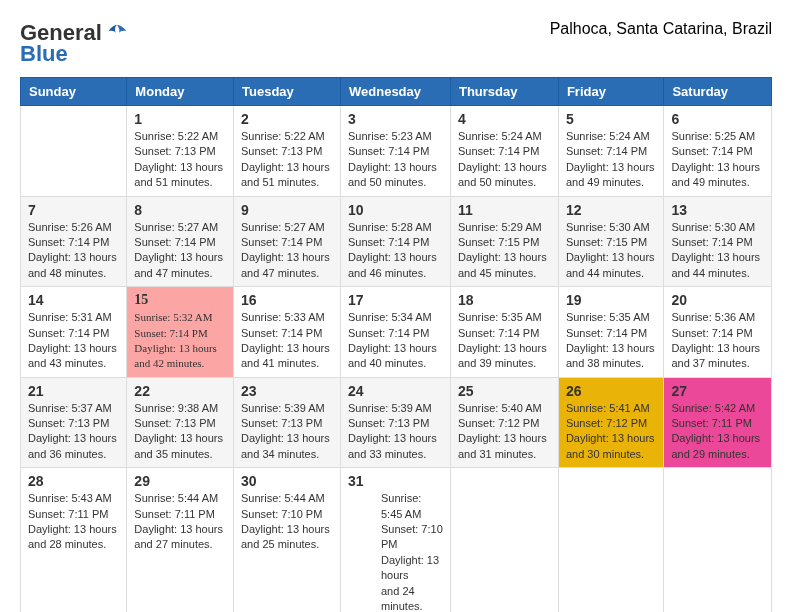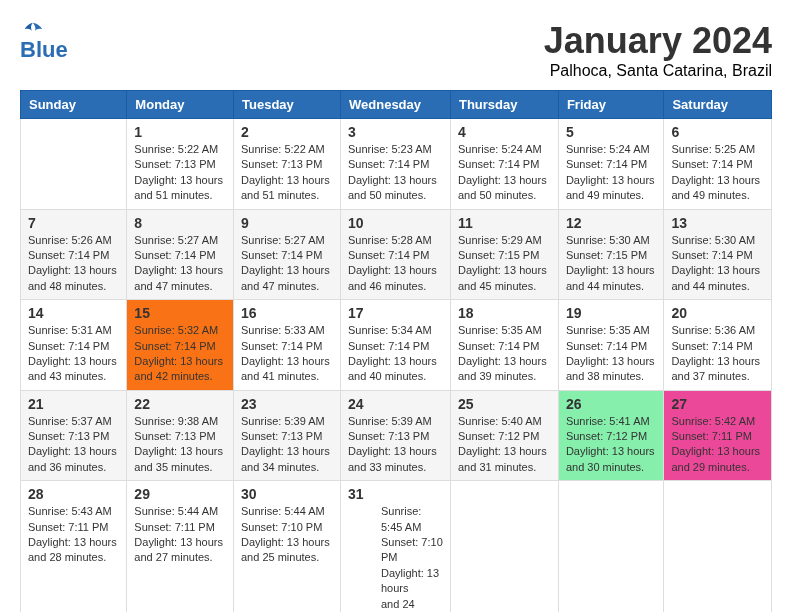--- a/index.html
+++ b/index.html
@@ -78,29 +78,29 @@
     .calendar-table thead tr th {
       background-color: #2a6db5 !important;
     }
   </style>
 </head>
 <body>
 
 <div class="header-area">
   <div class="logo">
     <div style="display:flex; align-items:center; gap:2px;">
+      <span style="font-size:22px; font-weight:bold; color:#333;">General</span>
       <svg width="22" height="22" viewBox="0 0 24 24" style="margin-left:2px;">
         <path d="M12 3 C14 3 20 6 22 10 C18 9 16 10 14 12 C16 8 13 5 12 3Z" fill="#2a6db5"></path>
         <path d="M12 3 C10 5 9 8 11 12 C9 10 7 9 3 10 C5 6 10 3 12 3Z" fill="#1a5da5"></path>
       </svg>
     </div>
     <span style="font-size:22px; font-weight:bold; color:#2a6db5; margin-top:-5px;">Blue</span>
   </div>
   <div class="title-area">
-    <div class="month-title">January 2024</div>
     <div class="location-title">Palhoca, Santa Catarina, Brazil</div>
   </div>
 </div>
 
 <table class="calendar-table">
   <thead>
     <tr>
 
     <th>Sunday</th>
         <th>Monday</th>
@@ -210,21 +210,21 @@
         </td>
       </tr>
       <tr style="background: rgb(255, 255, 255);">
         <td style="background: rgb(255, 255, 255);">
           <span class="day-number">14</span>
           <div class="day-info" style="white-space: pre-line;">Sunrise: 5:31 AM
 Sunset: 7:14 PM
 Daylight: 13 hours
 and 43 minutes.</div>
         </td>
-        <td style="background: #f97316;">
+        <td style="background: #fca5a5; font-family: Liberation Serif, serif;">
           <span class="day-number">15</span>
           <div class="day-info" style="white-space: pre-line;">Sunrise: 5:32 AM
 Sunset: 7:14 PM
 Daylight: 13 hours
 and 42 minutes.</div>
         </td>
         <td style="background: rgb(255, 255, 255);">
           <span class="day-number">16</span>
           <div class="day-info" style="white-space: pre-line;">Sunrise: 5:33 AM
 Sunset: 7:14 PM
@@ -289,21 +289,21 @@
 Daylight: 13 hours
 and 33 minutes.</div>
         </td>
         <td style="background: rgb(245, 245, 245);">
           <span class="day-number">25</span>
           <div class="day-info" style="white-space: pre-line;">Sunrise: 5:40 AM
 Sunset: 7:12 PM
 Daylight: 13 hours
 and 31 minutes.</div>
         </td>
-        <td style="background: #86efac;">
+        <td style="background: #eab308;">
           <span class="day-number">26</span>
           <div class="day-info" style="white-space: pre-line;">Sunrise: 5:41 AM
 Sunset: 7:12 PM
 Daylight: 13 hours
 and 30 minutes.</div>
         </td>
         <td style="background: #ec4899;">
           <span class="day-number">27</span>
           <div class="day-info" style="white-space: pre-line;">Sunrise: 5:42 AM
 Sunset: 7:11 PM

